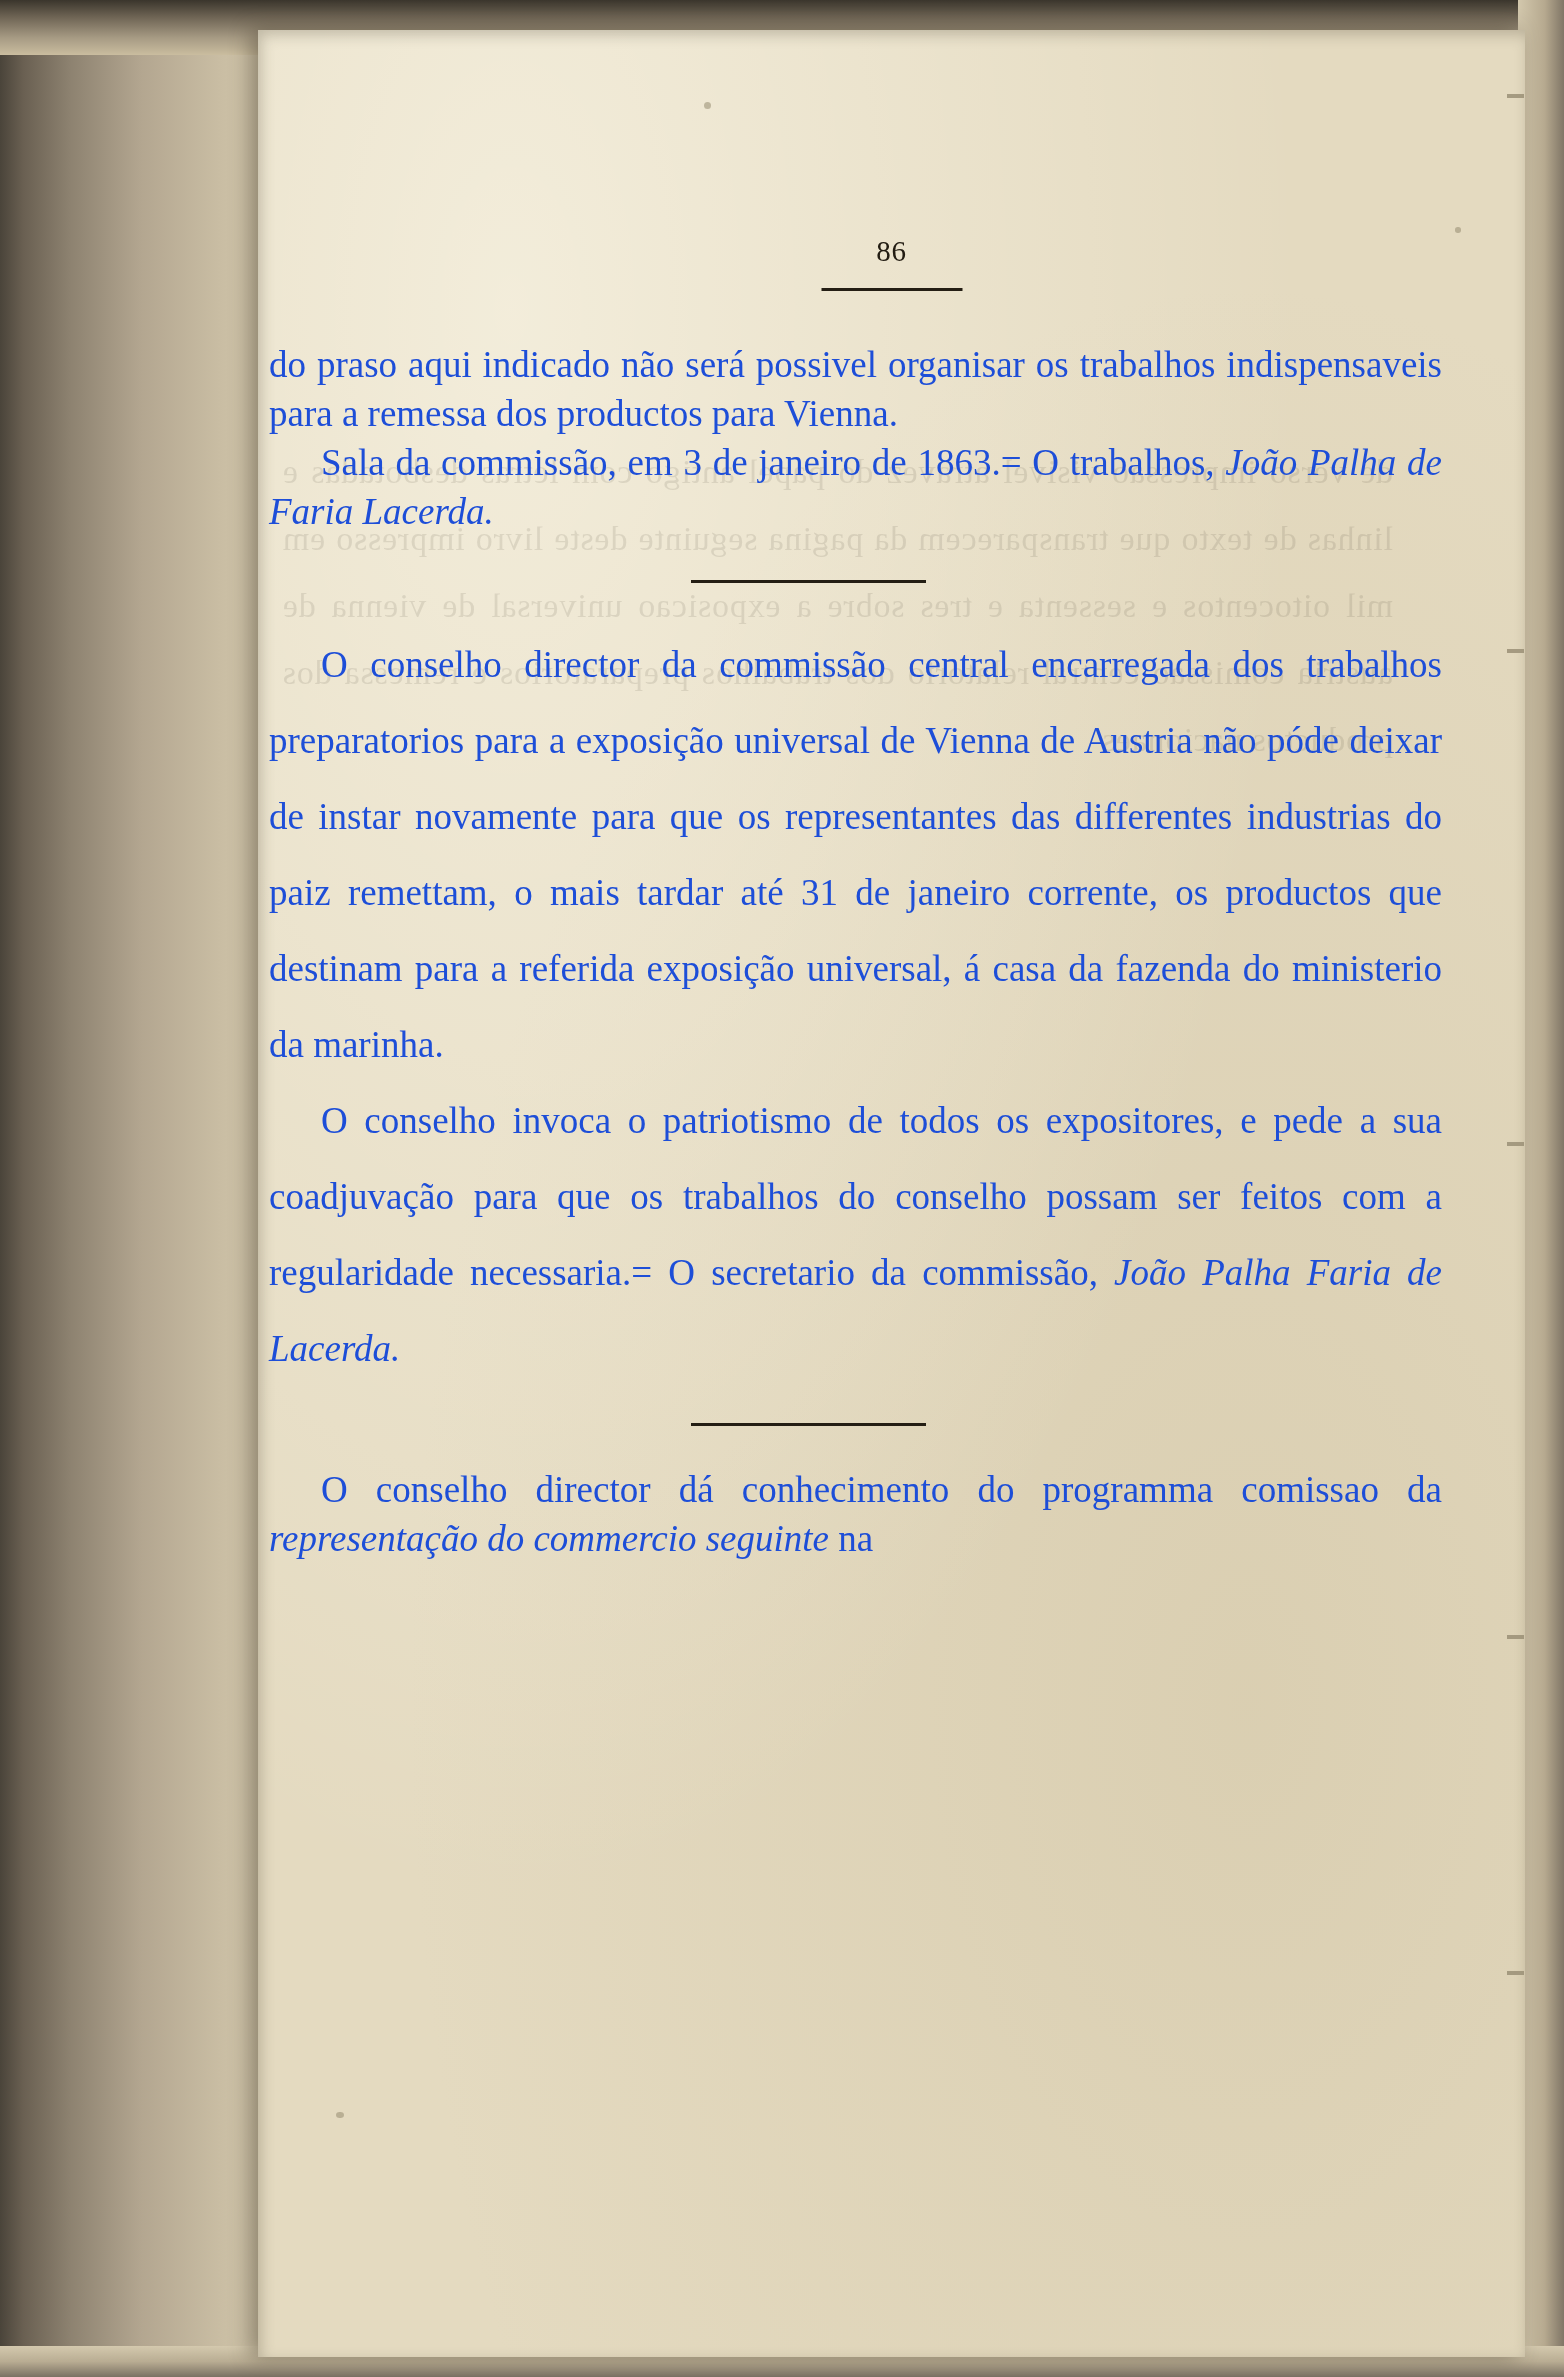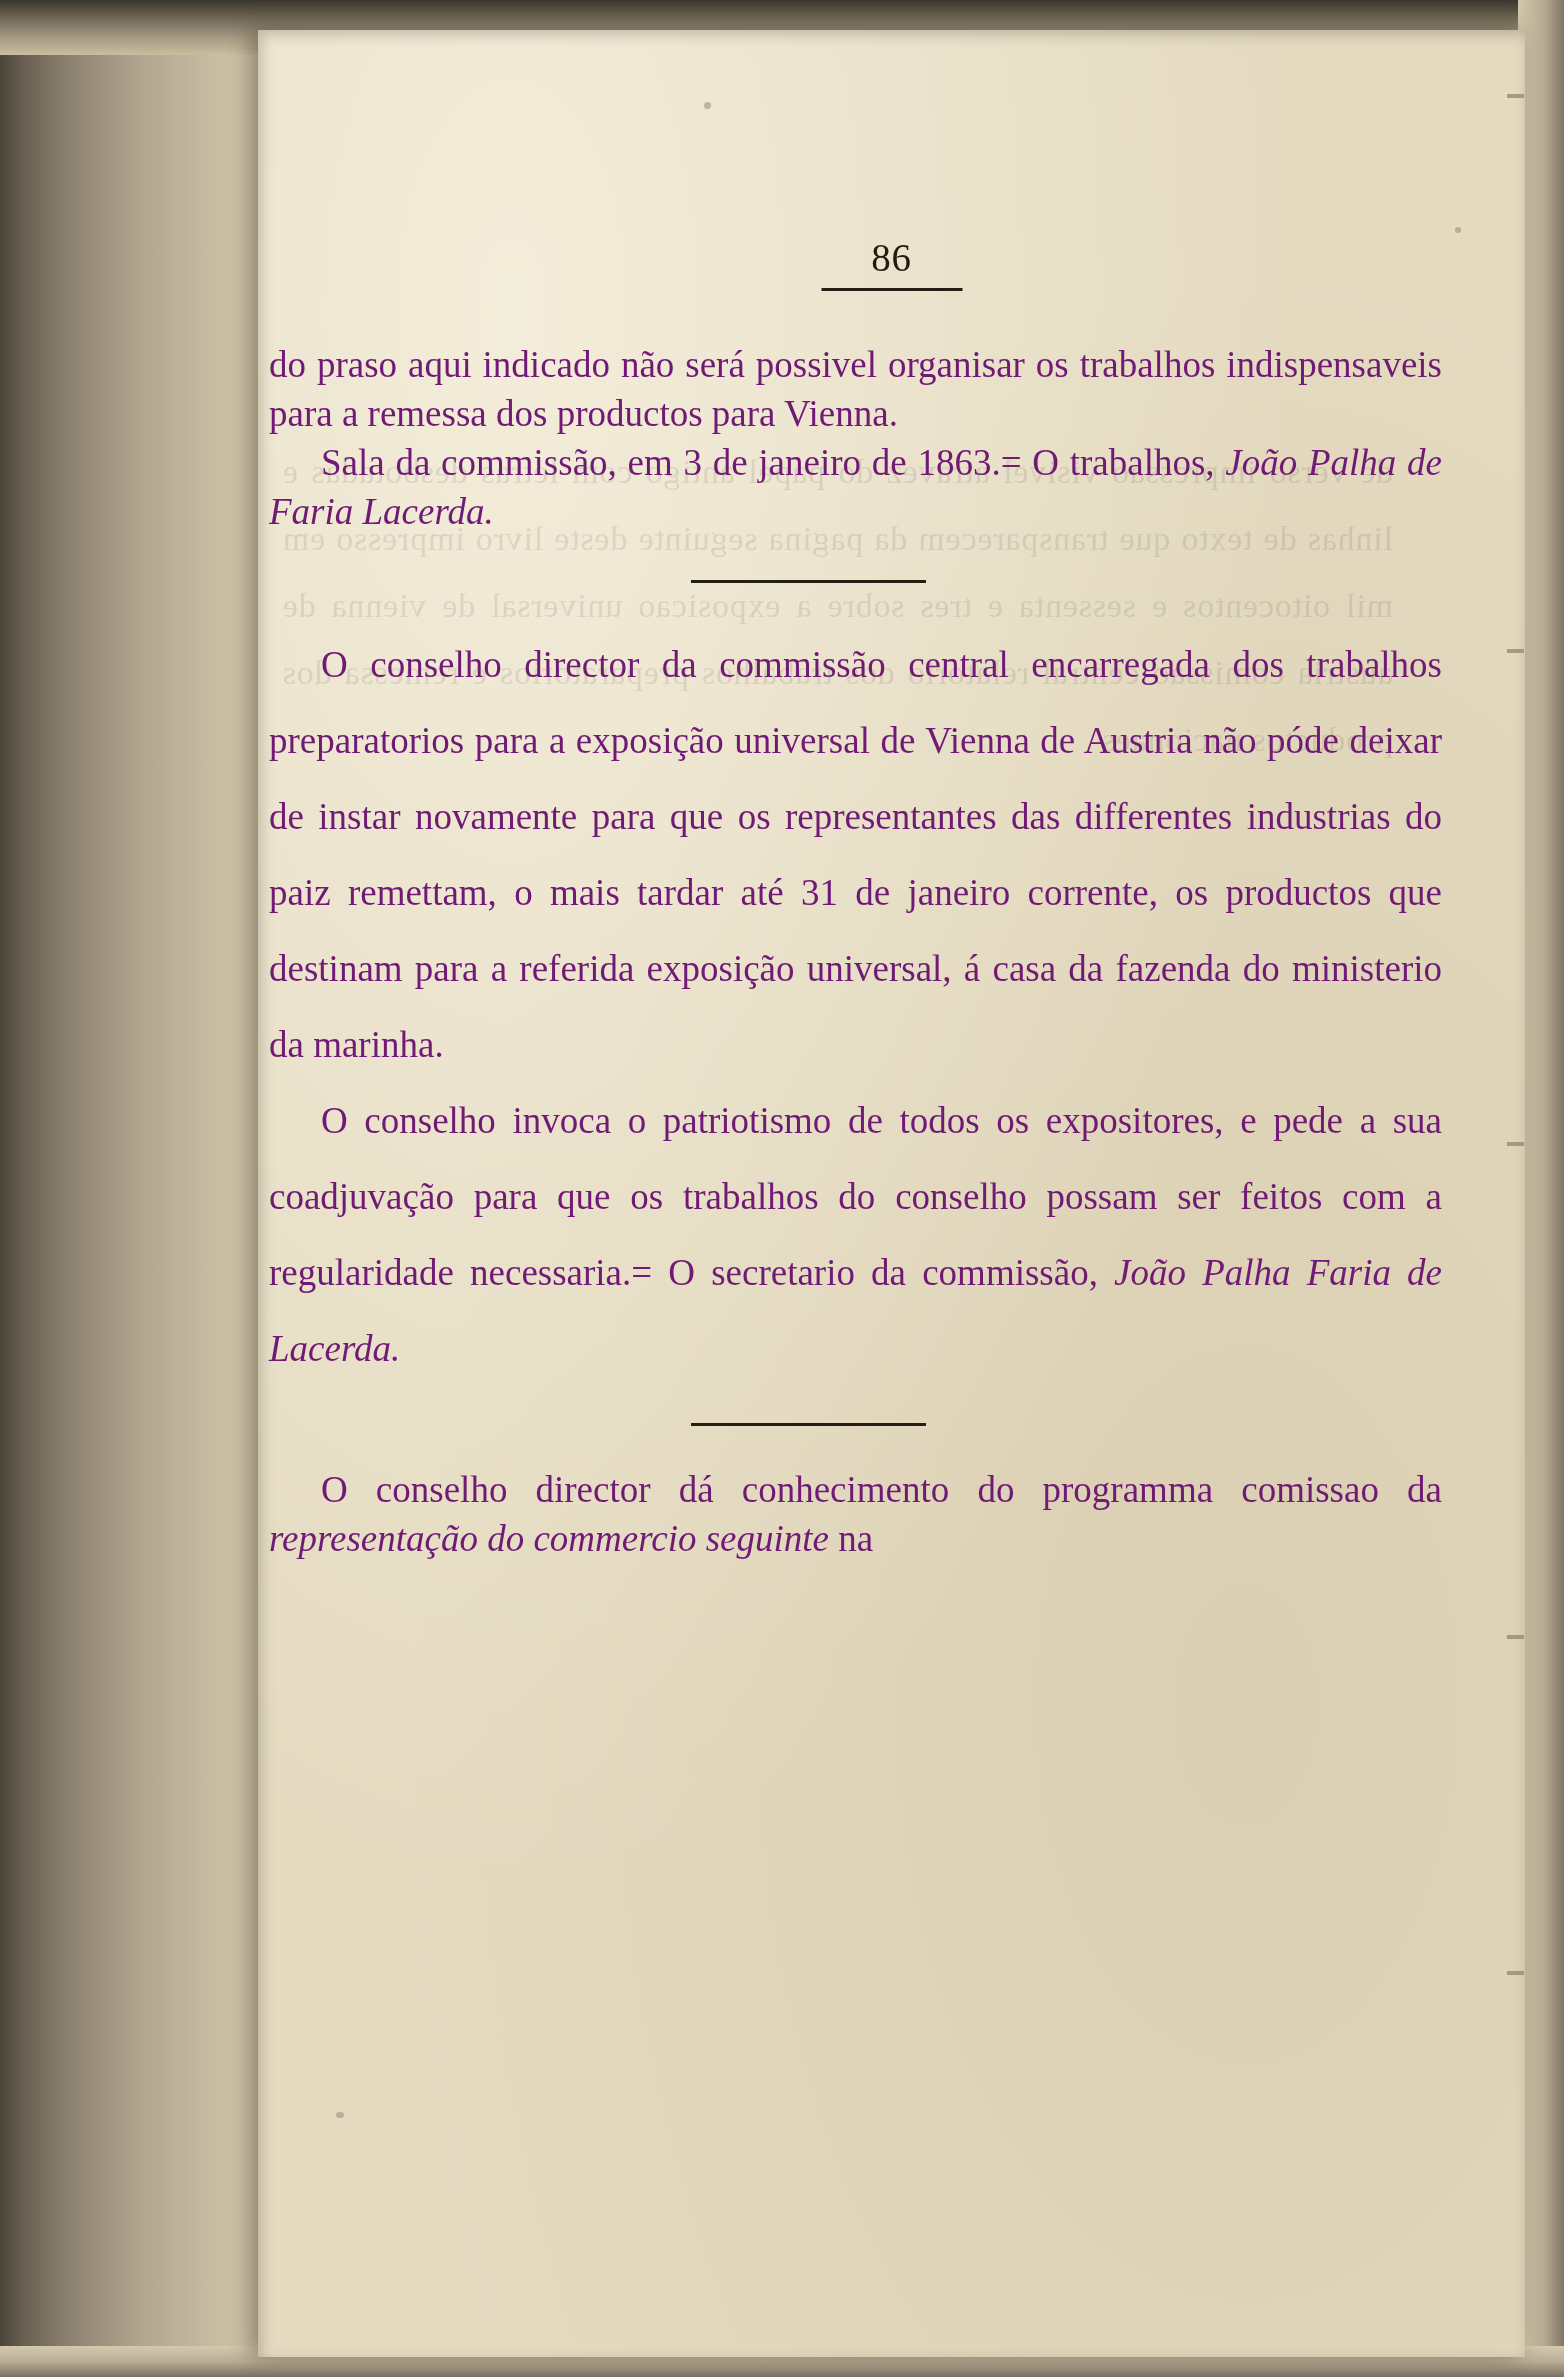--- a/index.html
+++ b/index.html
@@ -94,39 +94,39 @@
     top: 30px;
     width: 1267px;
     height: 2327px;
   }
   .folio {
     position: absolute;
     left: 0;
     top: 205px;
     width: 1267px;
     text-align: center;
-    font-size: 39px;
+    font-size: 29px;
     color: #221c12;
     letter-spacing: 0.8px;
   }
   .folio-rule {
     position: absolute;
     left: 50%;
     top: 258px;
     transform: translateX(-50%);
     width: 141px;
     height: 3.1px;
     background: #241e14;
   }
   .body {
     position: absolute;
     left: 11px;
     top: 310px;
     width: 1173px;
-    color: #701a75;
+    color: #1d4ed8;
     font-size: 37px;
     line-height: 49px;
     text-align: justify;
     text-justify: inter-word;
   }
   p {
     margin: 0;
     text-indent: 52px;
   }
   p.noindent { text-indent: 0; }

